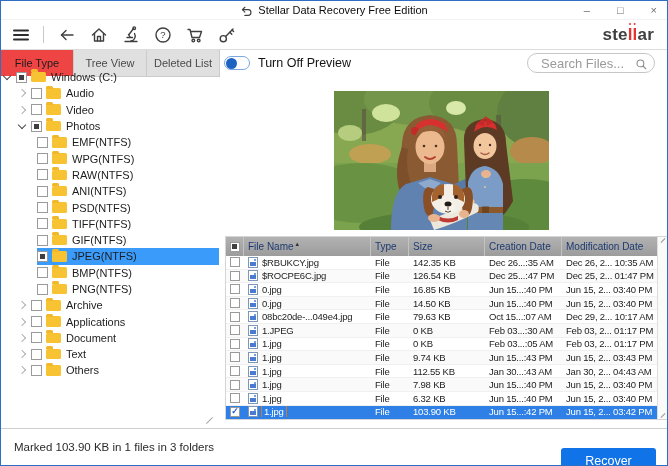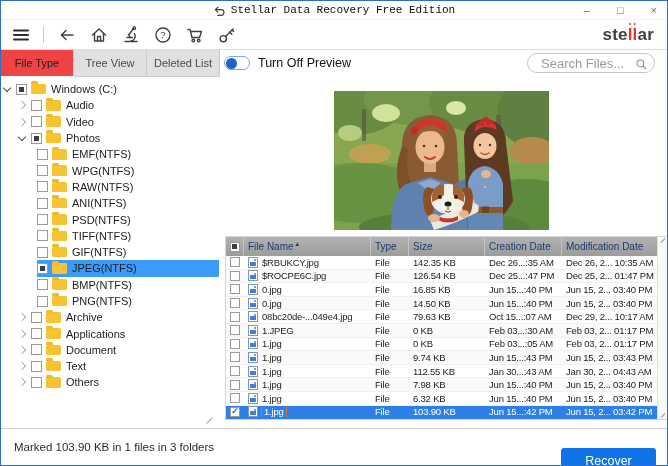--- a/index.html
+++ b/index.html
@@ -2,21 +2,21 @@
 <html><head>
 <meta charset="utf-8">
 <style>
   html,body{margin:0;padding:0;background:#ffffff;font-family:"Liberation Sans",sans-serif;}
   *{box-sizing:border-box;}
   .window{position:relative;width:668px;height:466px;border:1px solid #2e6fc6;background:#fff;overflow:hidden;}
 
   
   .titlebar{position:absolute;top:0;left:0;right:0;height:19px;background:#fff;display:flex;align-items:center;justify-content:center;border-bottom:1px solid #f2f2f2;}
   .title-wrap{display:flex;align-items:center;gap:5px;}
-  .title-text{font-size:11px;color:#0c0c0c;font-family:Liberation Mono, monospace;}
+  .title-text{font-size:11px;color:#0c0c0c;}
   .win-controls{position:absolute;right:10px;top:0;height:19px;display:flex;align-items:center;gap:27px;}
   .win-btn{font-size:11px;color:#6e6e6e;line-height:19px;cursor:default;}
 
   
   .toolbar{position:absolute;top:19px;left:0;right:0;height:30px;background:#fff;display:flex;align-items:center;padding-left:9px;gap:11px;border-bottom:1px solid #dcdcdc;}
   .tb-icon{width:21px;height:21px;display:flex;align-items:center;justify-content:center;}
   .tb-sep{width:1px;height:17px;background:#c9c9c9;margin:0 1px;}
   .logo{margin-left:auto;margin-right:13px;font-size:17px;font-weight:600;color:#3f3f3f;letter-spacing:.2px;display:flex;align-items:flex-end;}
   .logo .ll{color:#e23335;position:relative;}
   .logo .ll::before{content:"";position:absolute;top:-1.5px;left:1.5px;width:2.2px;height:2.2px;border-radius:50%;background:#e23335;box-shadow:4.6px 0 0 #e23335;}
@@ -28,21 +28,21 @@
   .tab.active{background:#ef4444;color:#1c1c1c;border-bottom:1px solid #fff;}
   .toggle{position:absolute;left:223px;top:6px;width:26px;height:14px;border-radius:8px;border:1px solid #7aa7dd;background:#fff;}
   .toggle .knob{position:absolute;left:.5px;top:.5px;width:11px;height:11px;border-radius:50%;background:#1d63c2;}
   .toggle-label{position:absolute;left:257px;top:0;height:27px;line-height:27px;font-size:12.5px;color:#141414;}
   .search{position:absolute;right:12px;top:3px;width:128px;height:20px;border:1px solid #c6c6c6;border-radius:10px;background:#fff;display:flex;align-items:center;}
   .search input{border:none;outline:none;background:transparent;width:100%;height:100%;padding:0 22px 0 13px;font-size:13px;color:#444;font-family:"Liberation Sans",sans-serif;}
   .search input::placeholder{color:#9a9a9a;}
   .search .mag{position:absolute;right:6px;top:3.5px;}
 
   
-  .tree{position:absolute;left:0;top:80px;width:218px;}
+  .tree{position:absolute;left:0;top:68px;width:218px;}
   .ti{display:flex;align-items:center;height:16.3px;cursor:default;}
   .ti.lvl0{padding-left:3px;}
   .ti.lvl1{padding-left:18px;}
   .ti.lvl2{padding-left:36px;}
   .ti-in{display:flex;align-items:center;flex:1;height:100%;}
   .ti.sel .ti-in{background:#3b9bfb;}
   .chev{width:6px;height:6px;border-right:1.5px solid #4a4a4a;border-bottom:1.5px solid #4a4a4a;display:inline-block;margin-right:6px;flex-shrink:0;}
   .chev.expanded{transform:rotate(45deg);margin-top:-3px;}
   .chev.collapsed{transform:rotate(-45deg);border-color:#b0b0b0;}
   .cb{width:11px;height:11px;border:1px solid #9a9a9a;background:#fff;margin-right:4px;flex-shrink:0;display:flex;align-items:center;justify-content:center;}

